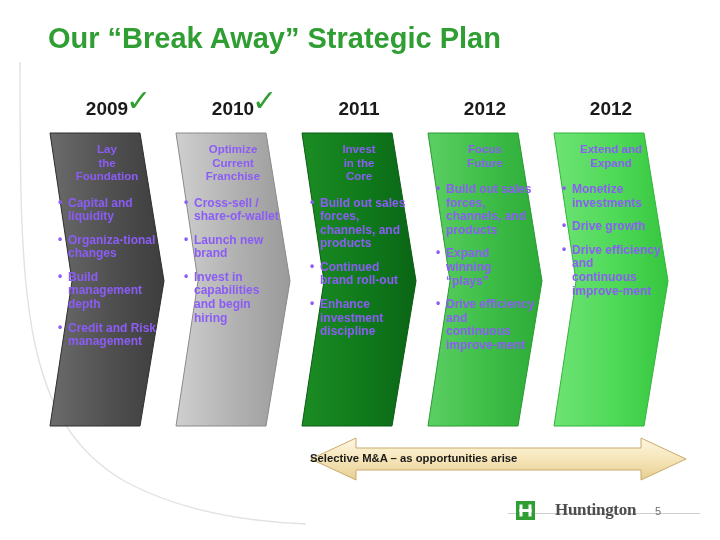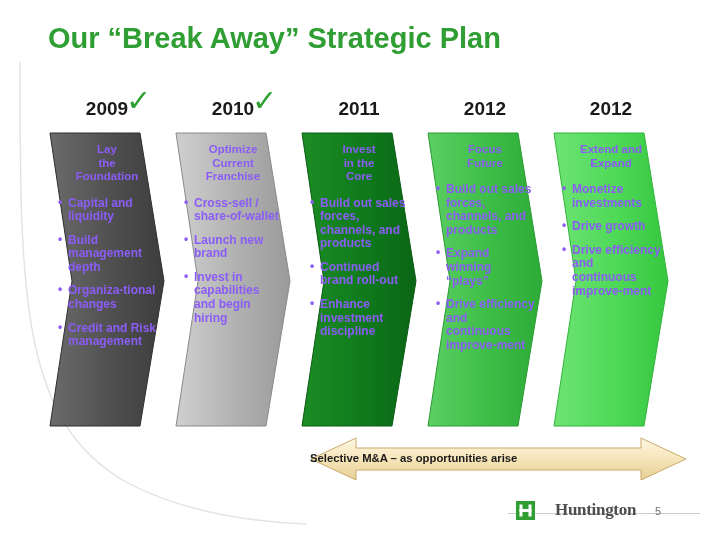--- a/index.html
+++ b/index.html
@@ -195,22 +195,22 @@
       </svg>
     </div>
     <div class="chevtext">
       <div class="head">
         <span>Lay</span><br>
         <span>the</span><br>
         <span>Foundation</span>
       </div>
       <ul>
         <li>Capital and liquidity</li>
+        <li>Organiza-tional changes</li>
         <li>Build management depth</li>
-        <li>Organiza-tional changes</li>
         <li>Credit and Risk management</li>
       </ul>
     </div>
   </div>
 
   <div class="col" style="left:174px;">
     <div class="year">2010</div>
     <div class="check" style="left:78px;">✓</div>
     <div class="chev">
       <svg width="118" height="297" viewBox="0 0 118 297">

